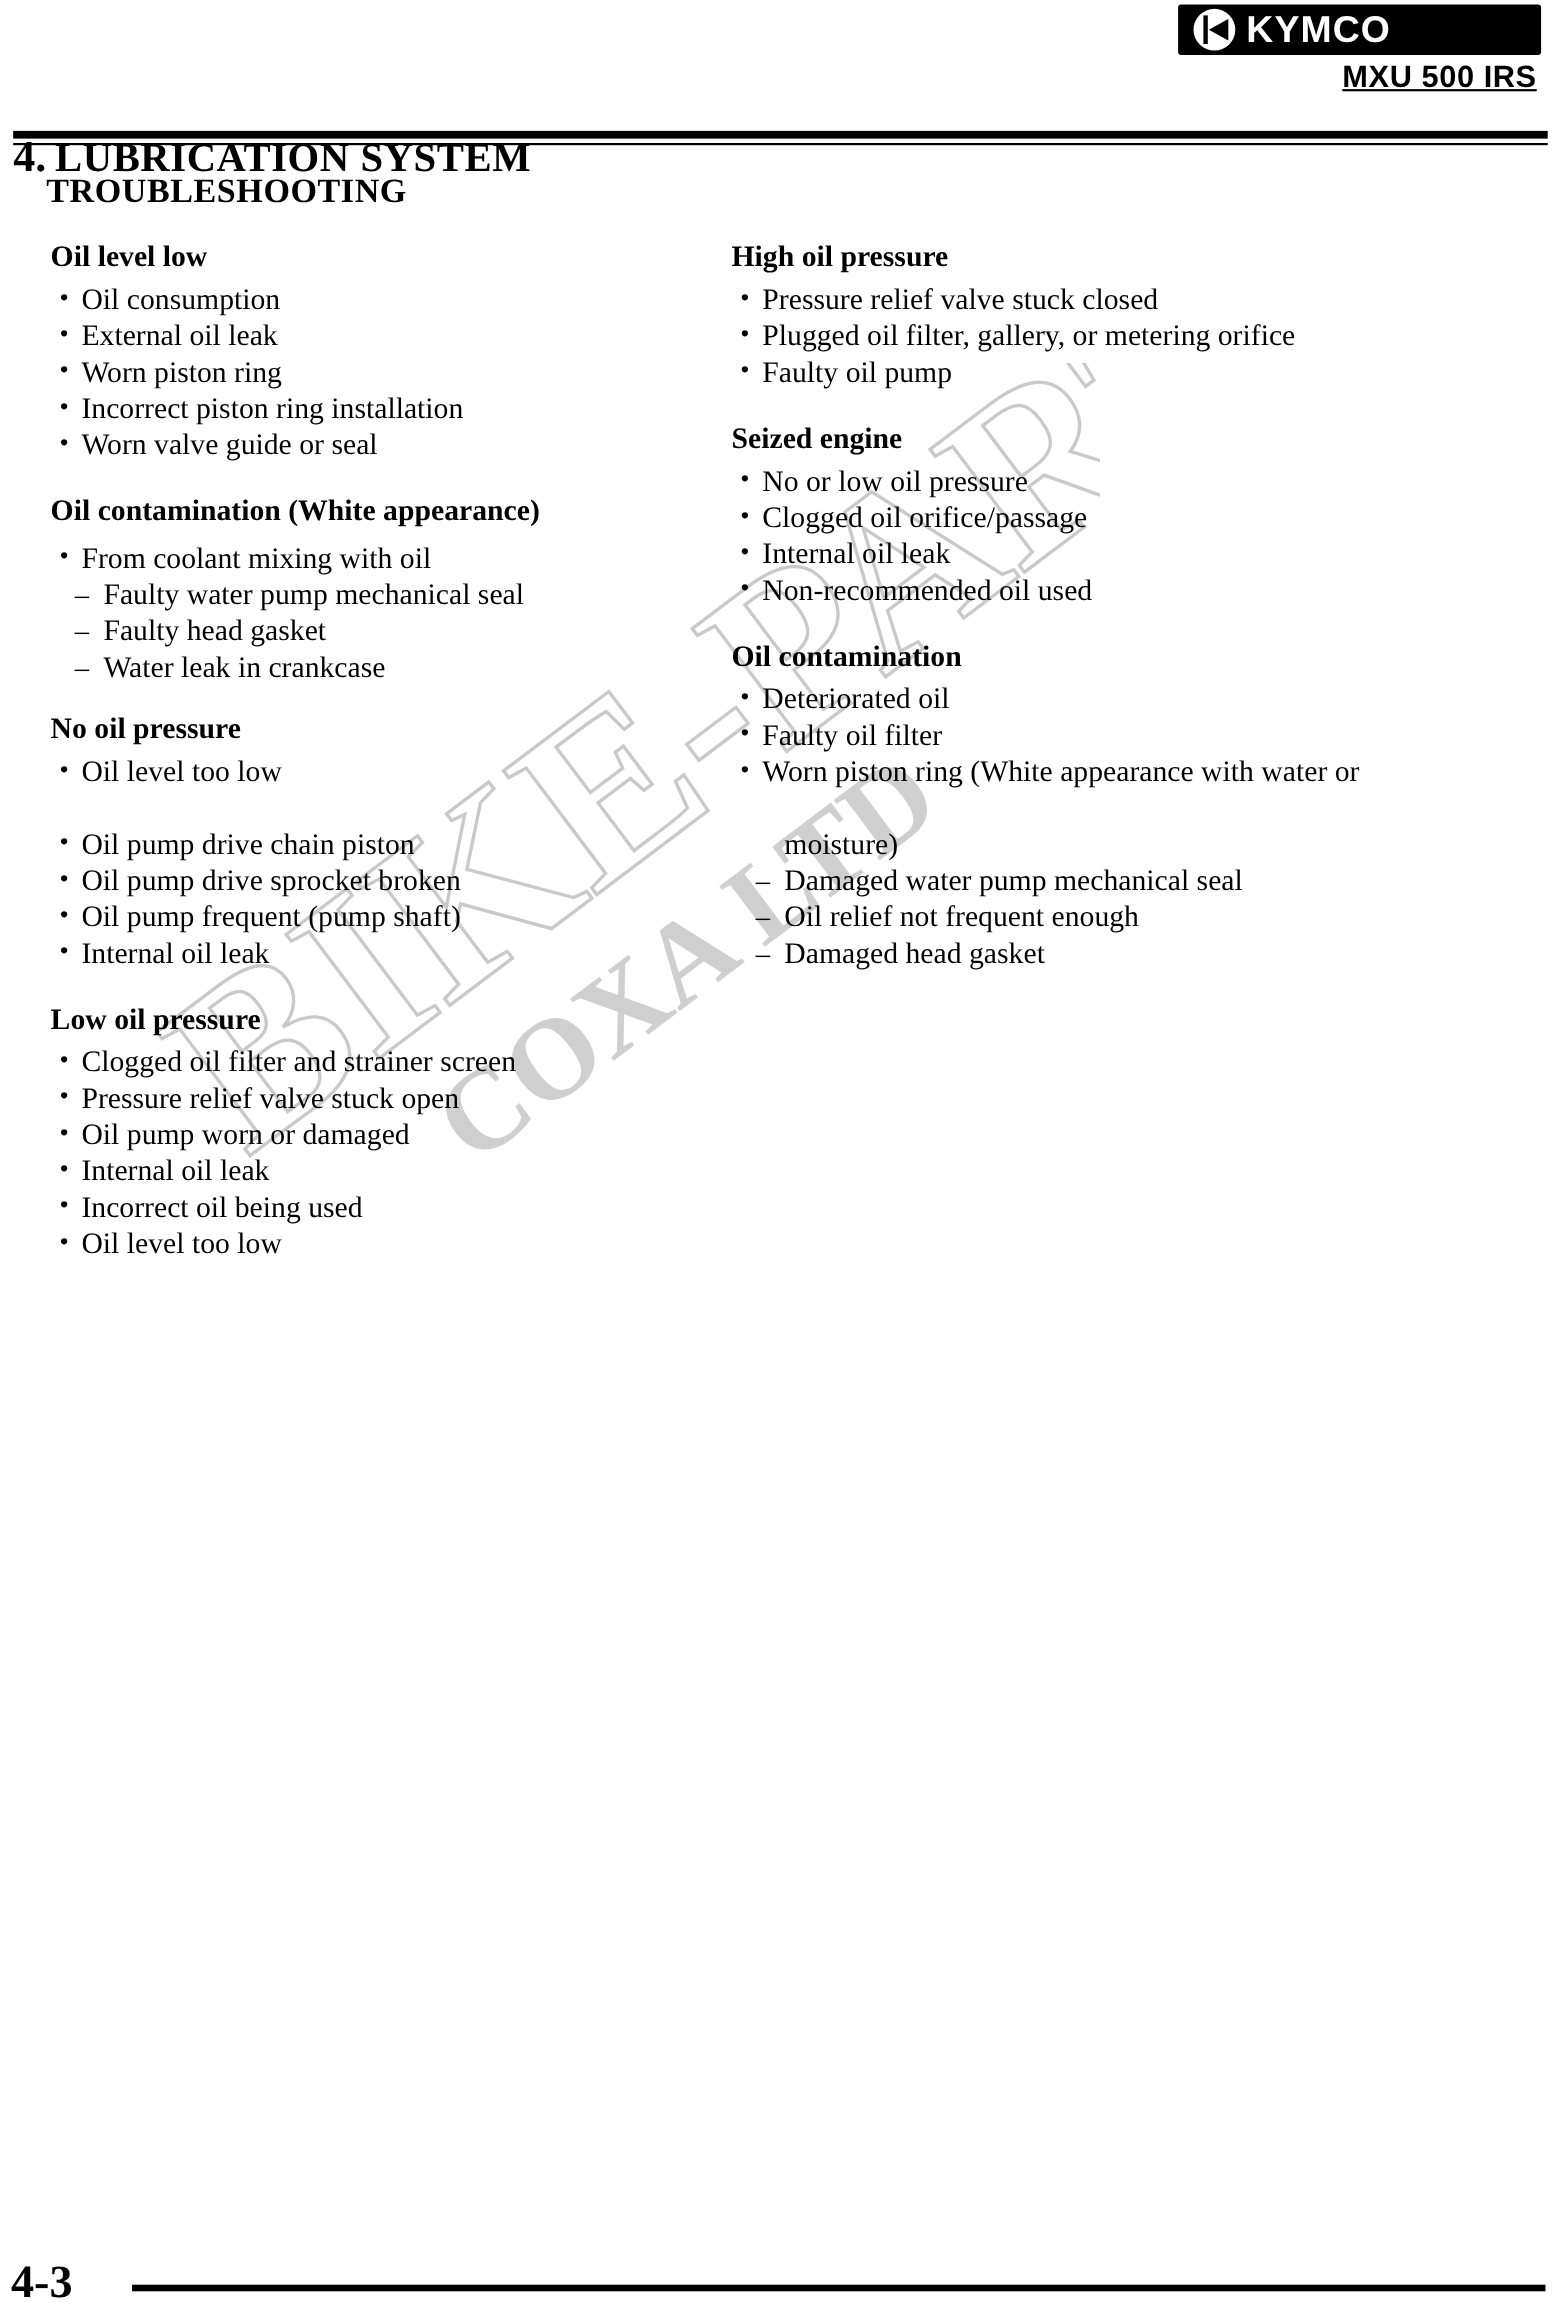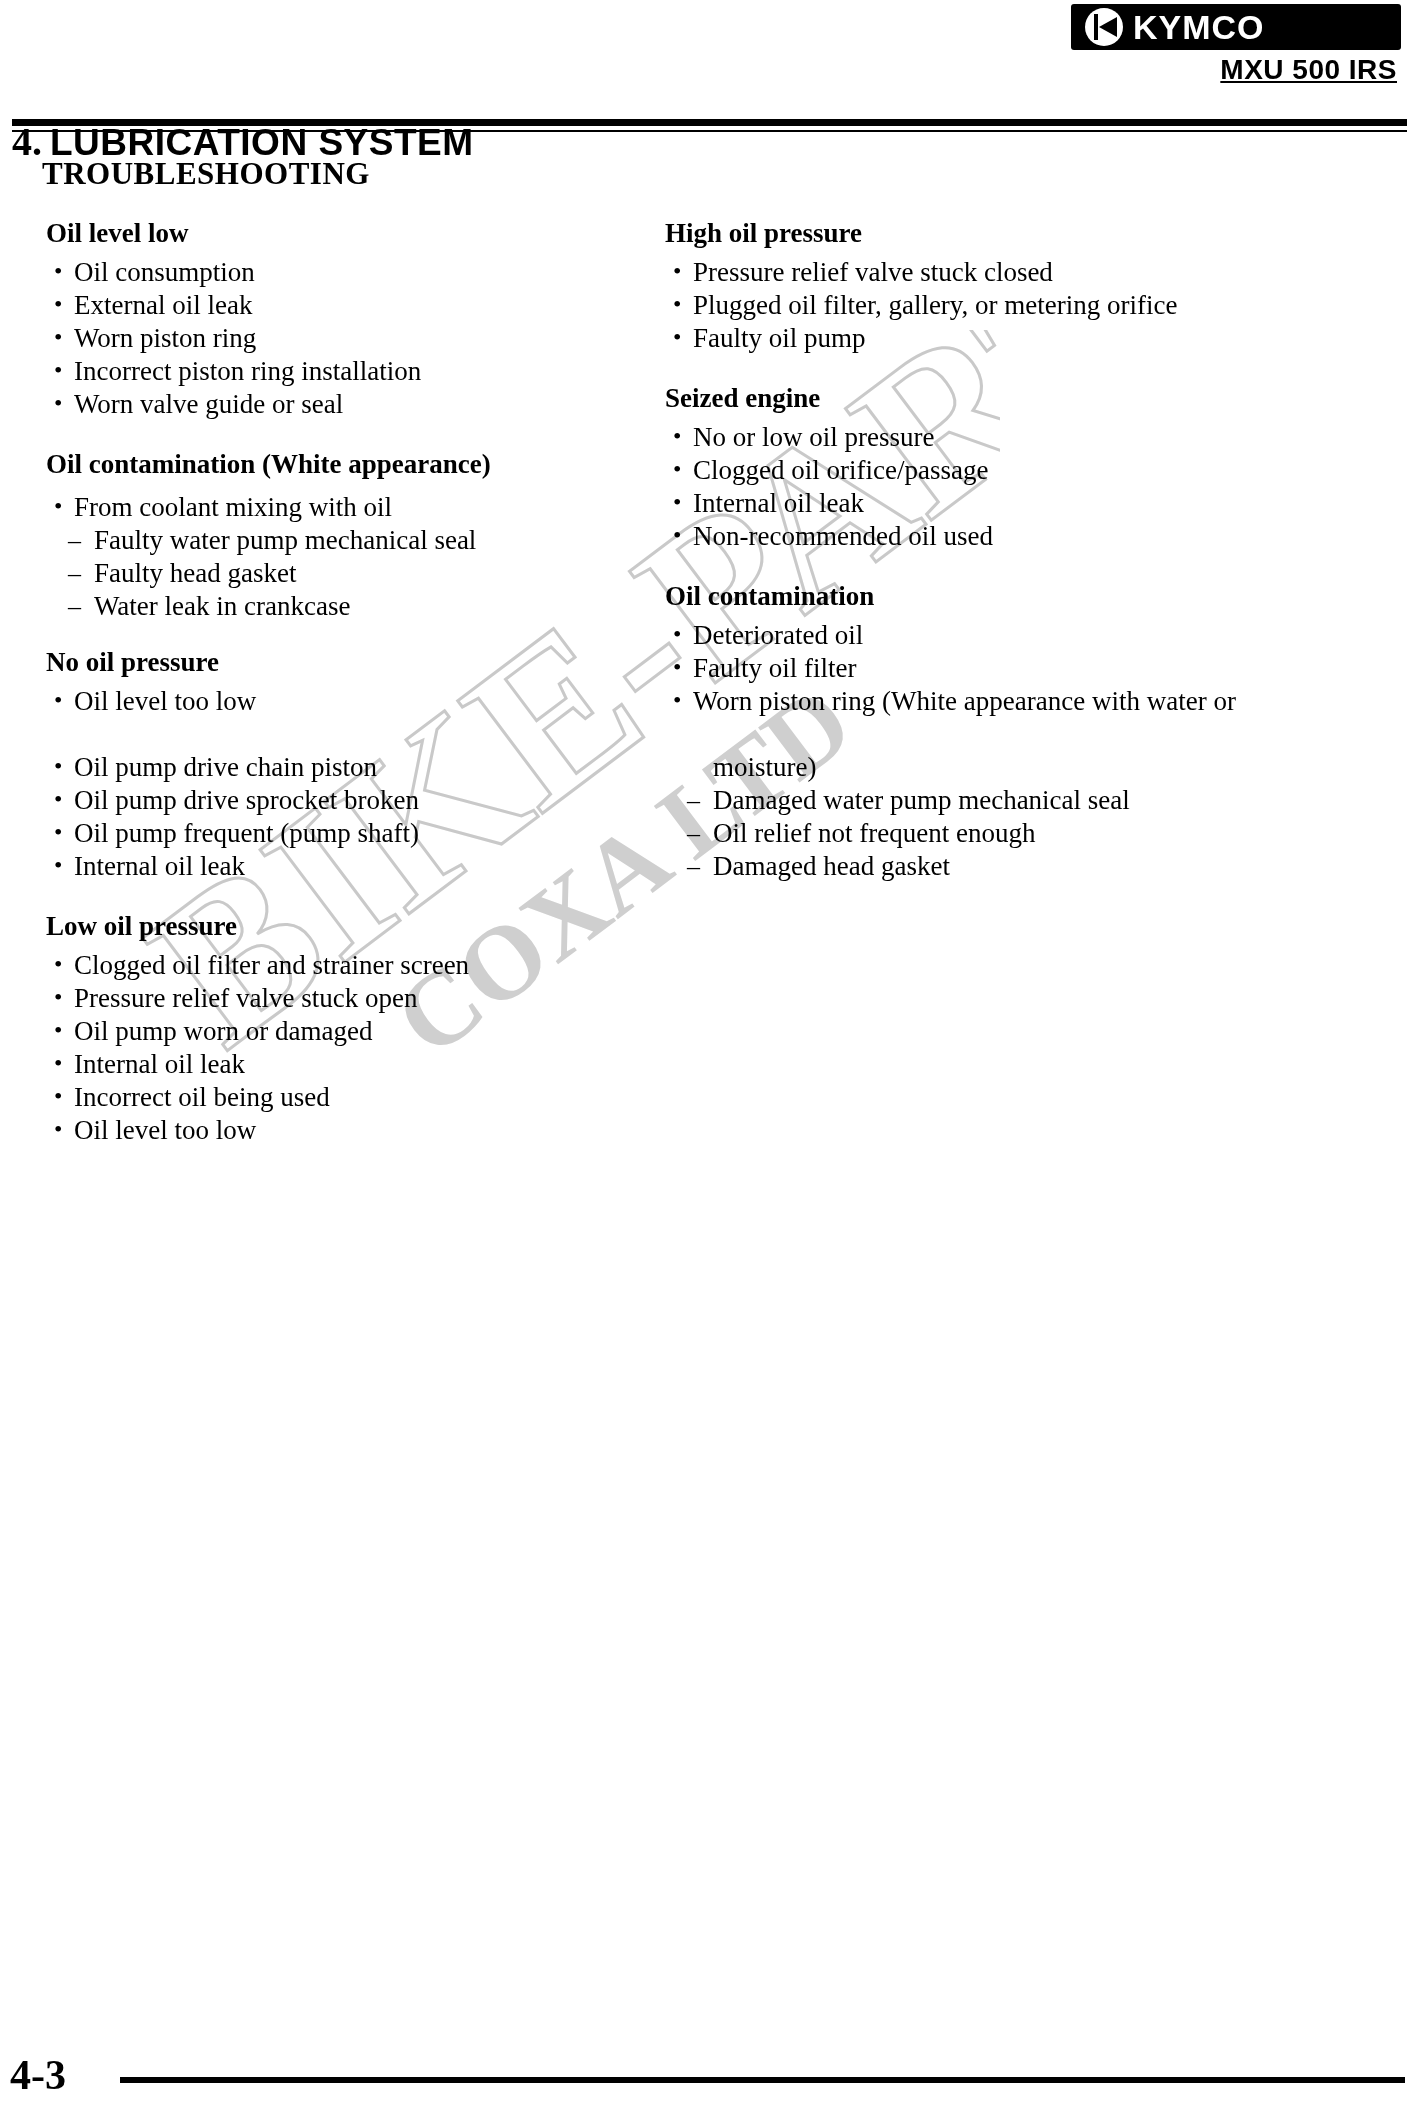--- a/index.html
+++ b/index.html
@@ -118,21 +118,21 @@
     display: flex;
     align-items: baseline;
   }
   .chapter-num {
     font-family: "Liberation Serif", serif;
     font-weight: bold;
     font-size: 40px;
     margin-right: 8px;
   }
   .chapter-title {
-    font-family: Liberation Sans, sans-serif;
+    font-family: Liberation Serif, serif;
     font-weight: bold;
     font-size: 37px;
     letter-spacing: 0.5px;
     margin-top: 48px;
   }
   .header-rule {
     position: absolute;
     left: 12px;
     top: 119px;
     width: 1395px;

